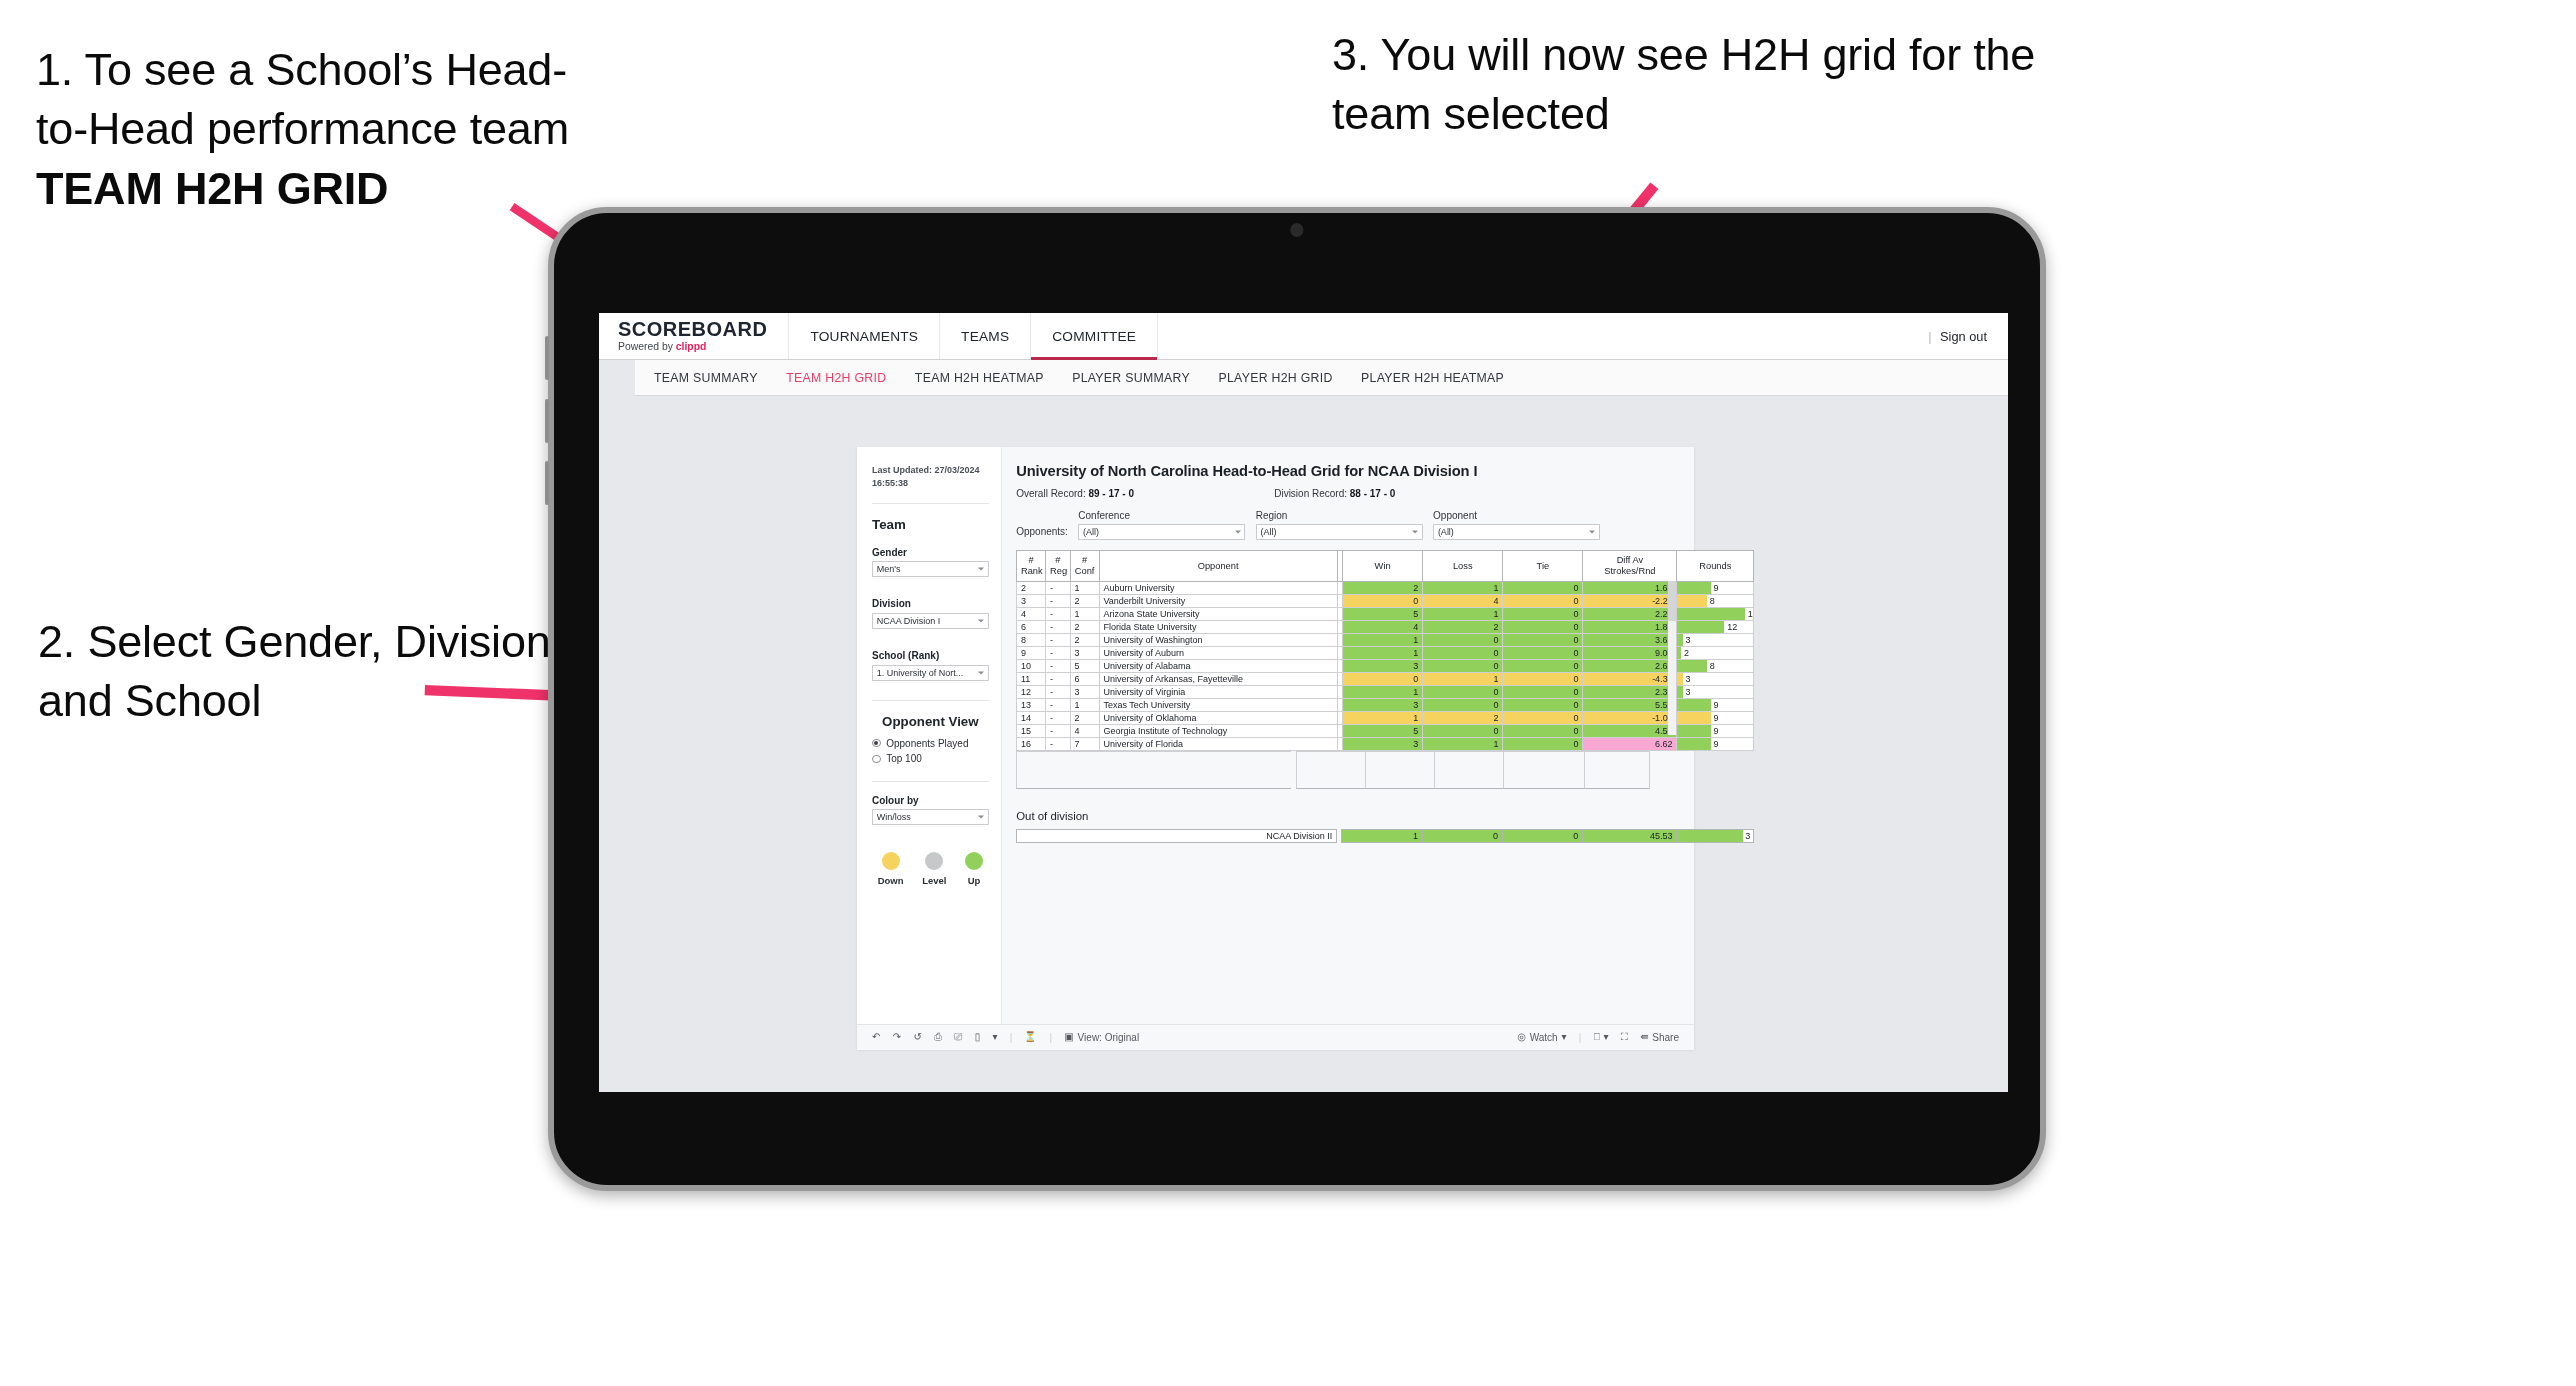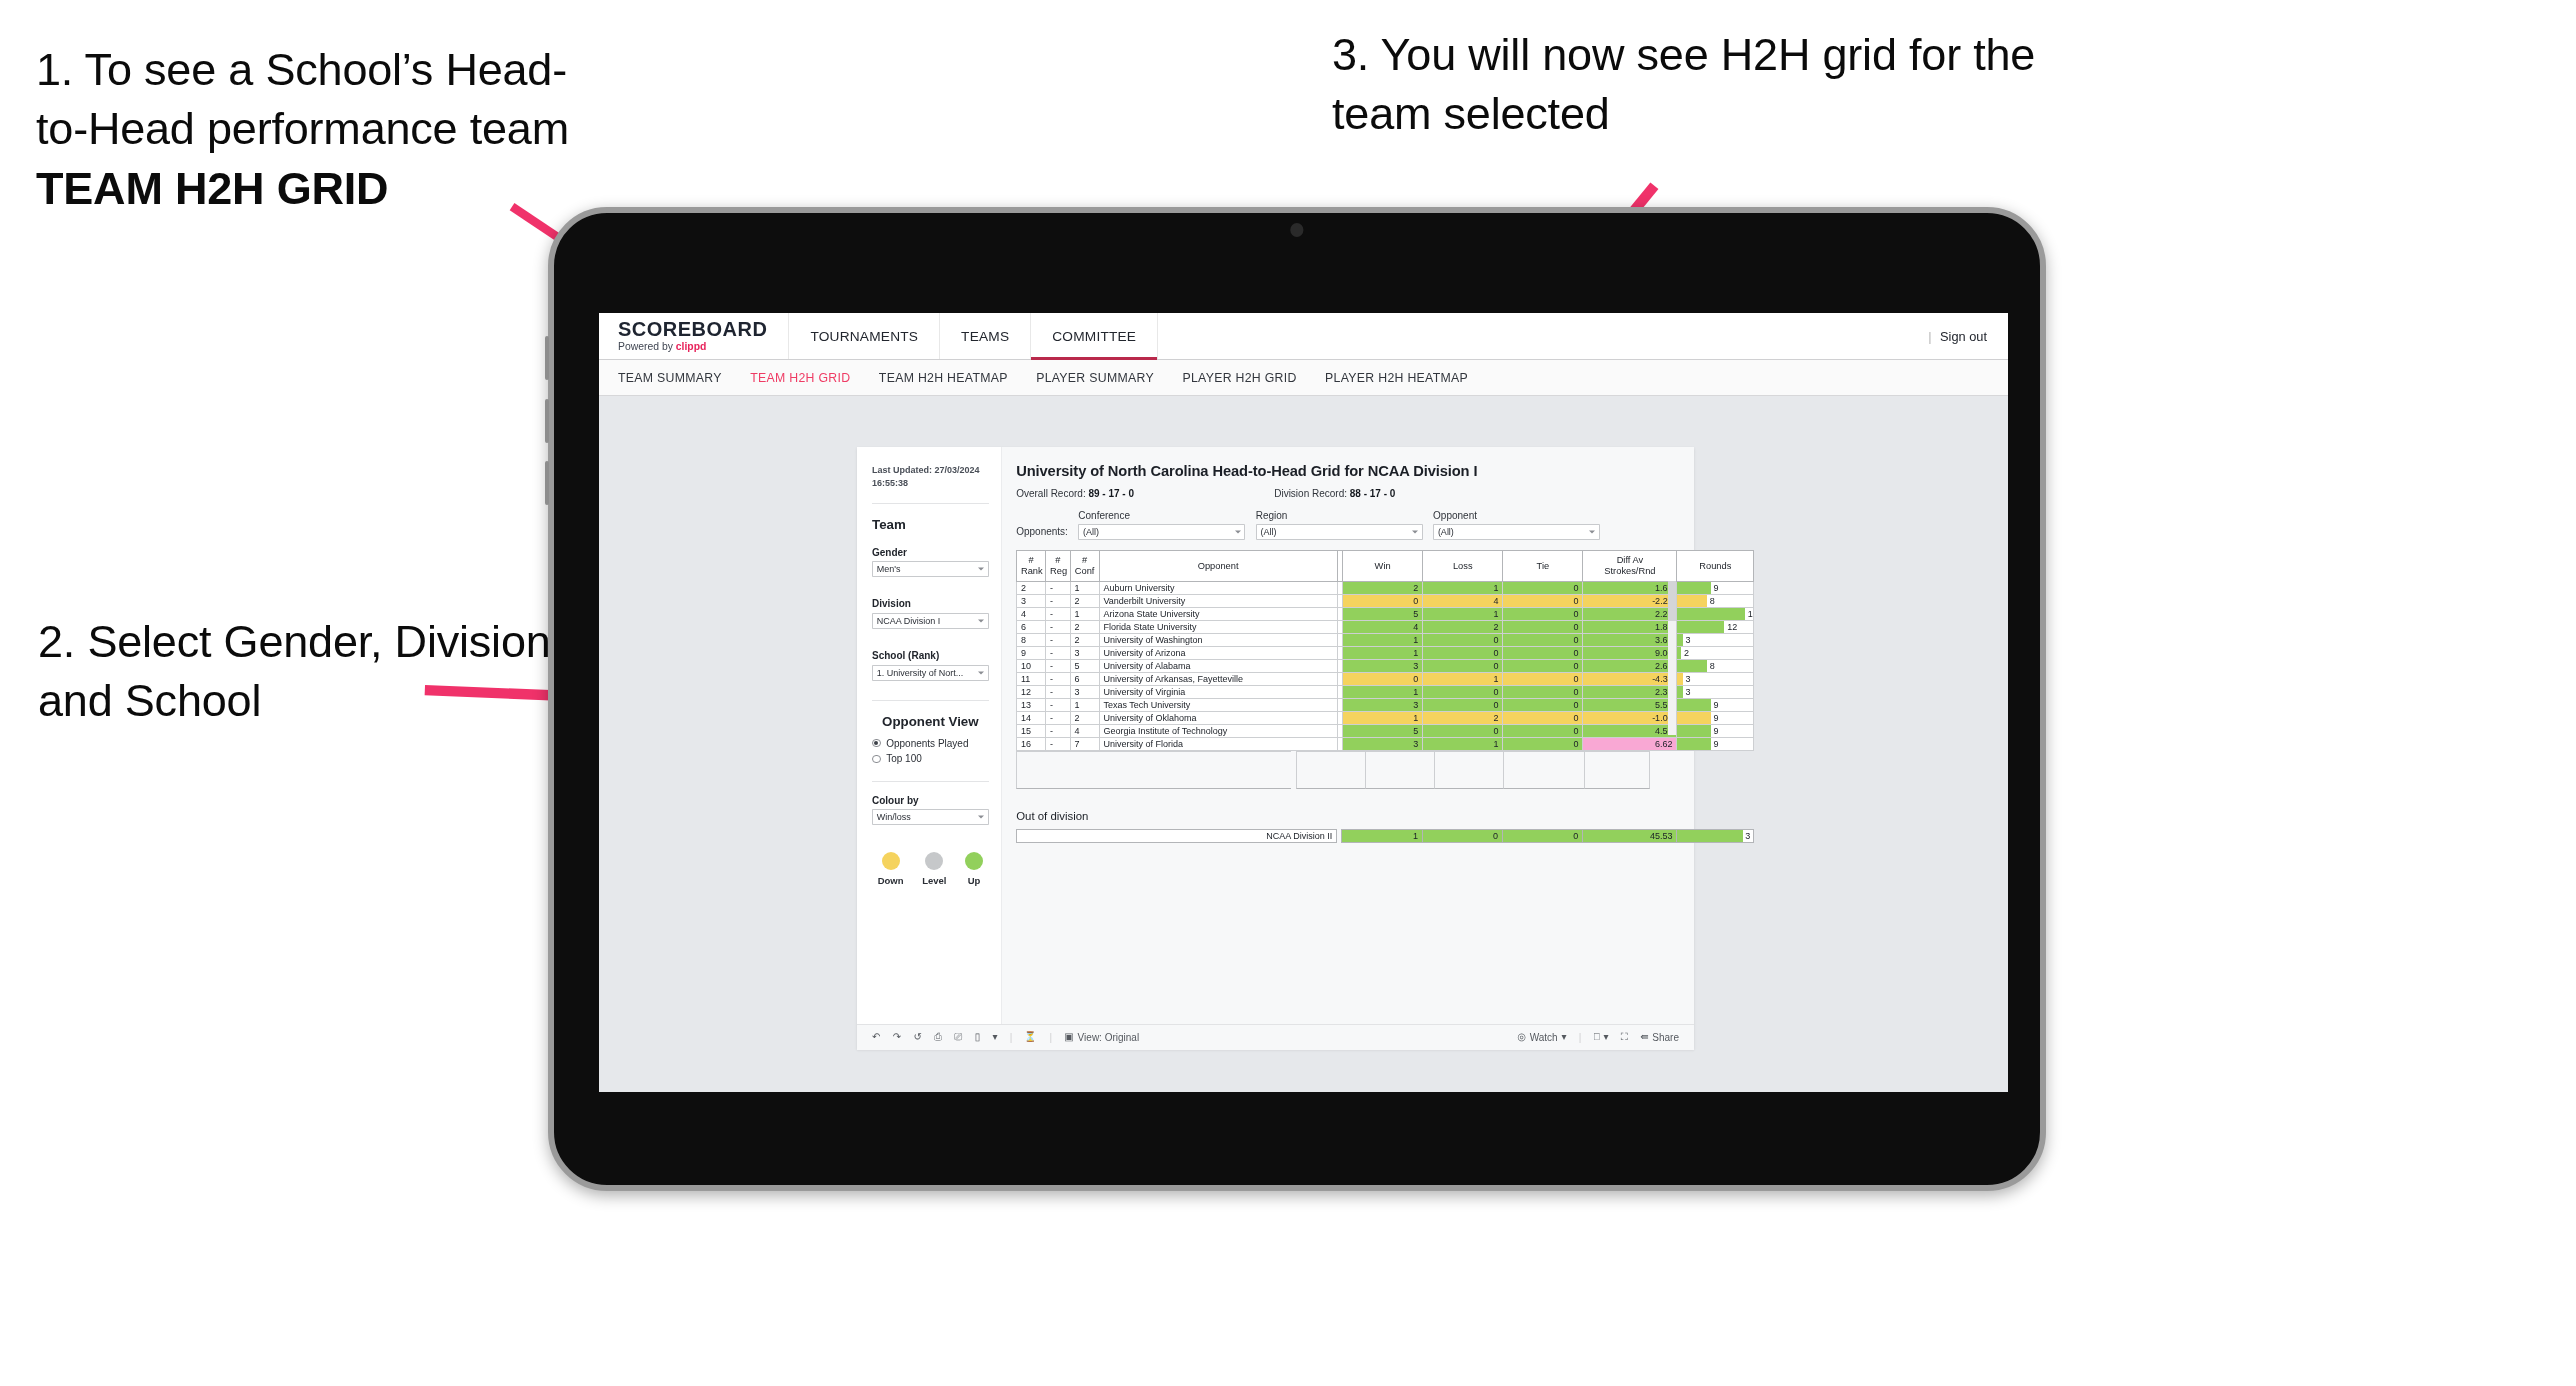--- a/index.html
+++ b/index.html
@@ -120,20 +120,21 @@
   #topbar-right .sep { color: #b7b7b7; }
 
   
   #subnav {
     height: 36px;
     background: #fafafa;
     display: flex; align-items: center;
     padding-left: 19px;
     gap: 28.4px;
     border-bottom: 0.9px solid #d7d7d9;
+    margin-left: 36px;
   }
   .subnav-item {
     font-size: 12.3px;
     color: #32363d;
     letter-spacing: 0.3px;
     cursor: pointer;
     white-space: nowrap;
   }
   .subnav-item.active { color: #ef3b64; }
 
@@ -577,21 +578,21 @@
                       <td class="num" style="background: rgb(146, 208, 92);">3.67</td>
                       <td class="bar-cell">
                         <div class="bar" style="width: 7%; background: rgb(146, 208, 92);"></div>
                         <div class="bval" style="left: 7%;">3</div>
                       </td>
                     </tr>
                     <tr>
                       <td class="">9</td>
                       <td class="">-</td>
                       <td class="">3</td>
-                      <td class="">University of Arizona</td>
+                      <td class="">University of Auburn</td>
                       <td class="gap"></td>
                       <td class="num" style="background: rgb(146, 208, 92);">1</td>
                       <td class="num" style="background: rgb(146, 208, 92);">0</td>
                       <td class="num" style="background: rgb(146, 208, 92);">0</td>
                       <td class="num" style="background: rgb(146, 208, 92);">9.00</td>
                       <td class="bar-cell">
                         <div class="bar" style="width: 5%; background: rgb(146, 208, 92);"></div>
                         <div class="bval" style="left: 5%;">2</div>
                       </td>
                     </tr>

